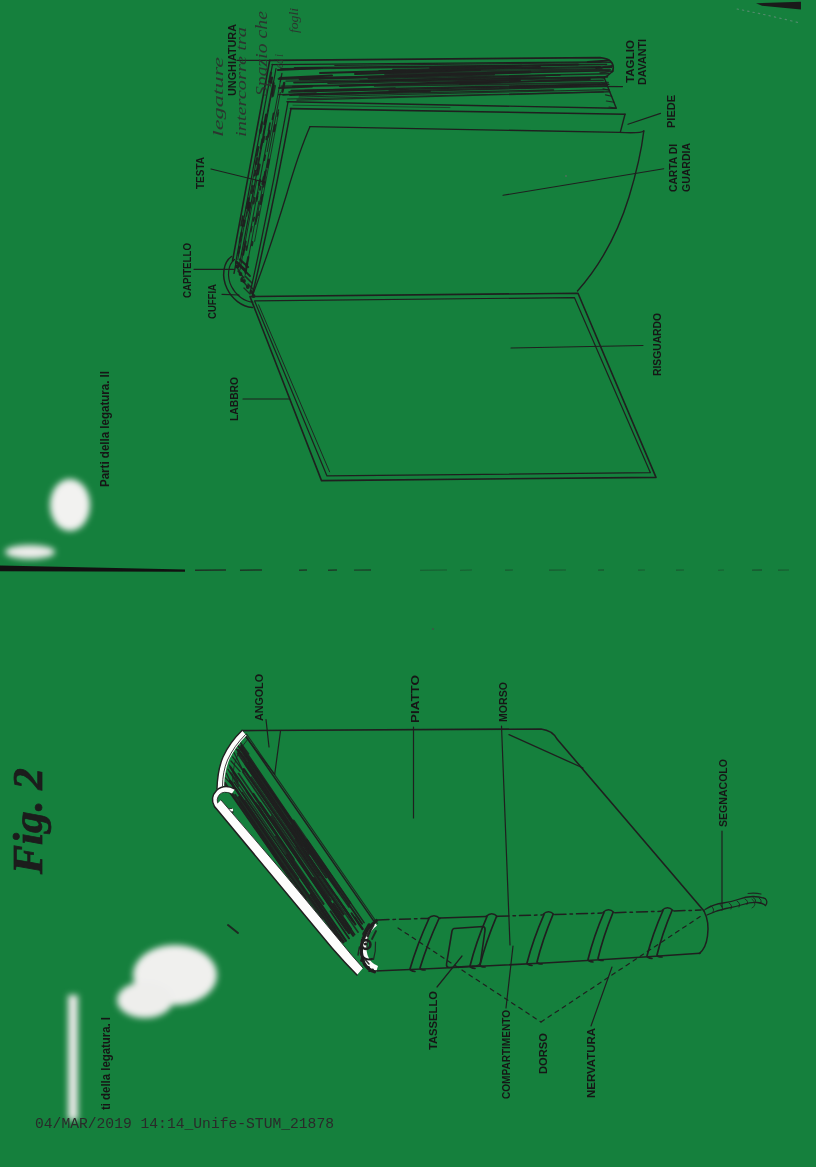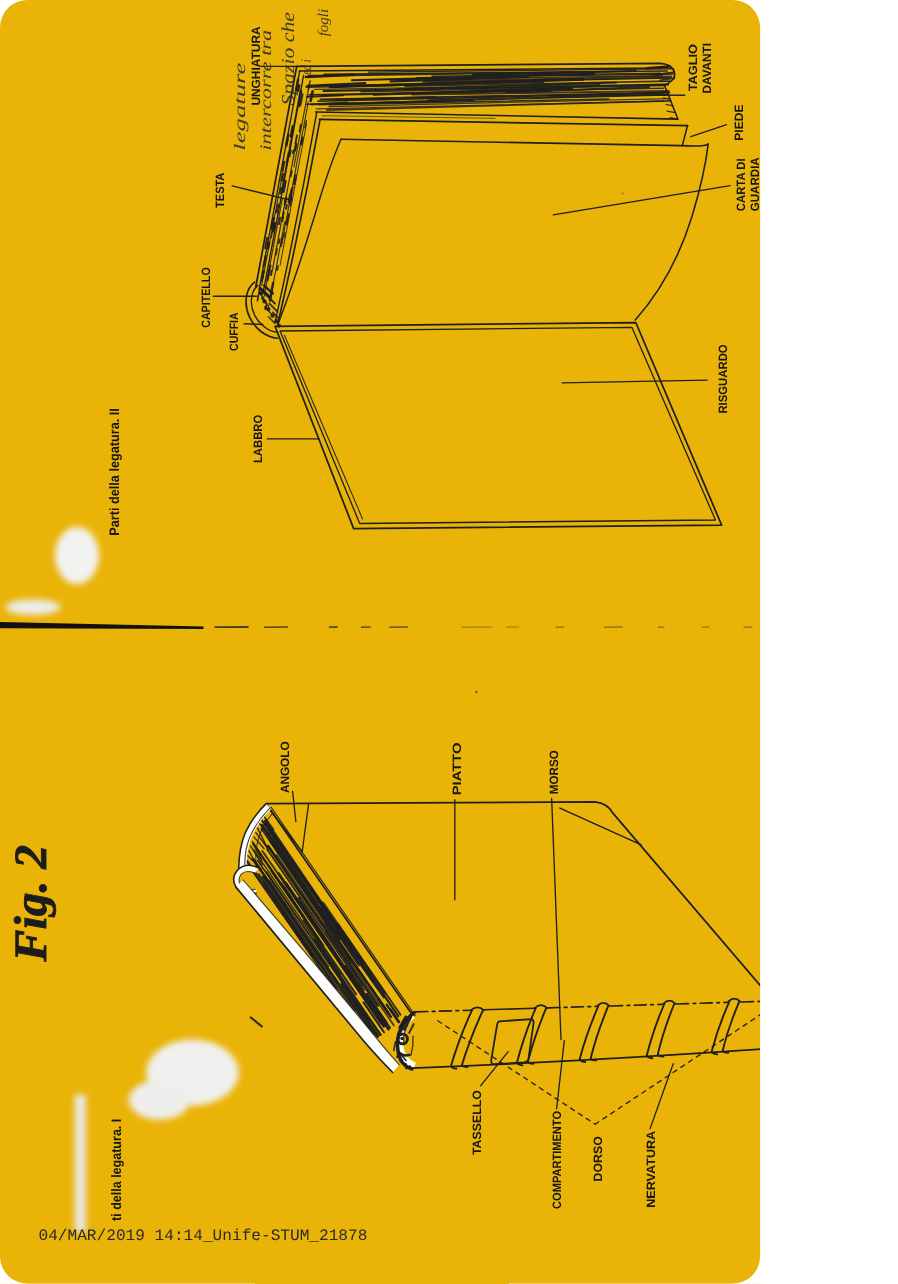--- a/index.html
+++ b/index.html
@@ -1,15 +1,15 @@
 <!DOCTYPE html>
 <html><head><meta charset="utf-8">
 <style>
 html,body{margin:0;padding:0;background:#ffffff;}
-#page{width:691px;height:1167px;position:relative;overflow:hidden;background:#eab308;border-radius:25px;}
+#page{width:816px;height:1167px;position:relative;overflow:hidden;background:#15803d;}
 </style></head>
 <body>
 <div id="page">
 <svg width="816" height="1167" viewBox="0 0 816 1167">
 <defs>
         <filter id="blur1" x="-50%" y="-50%" width="200%" height="200%">
           <feGaussianBlur stdDeviation="3"></feGaussianBlur>
         </filter>
         <filter id="blur2" x="-50%" y="-50%" width="200%" height="200%">
           <feGaussianBlur stdDeviation="1.2"></feGaussianBlur>

